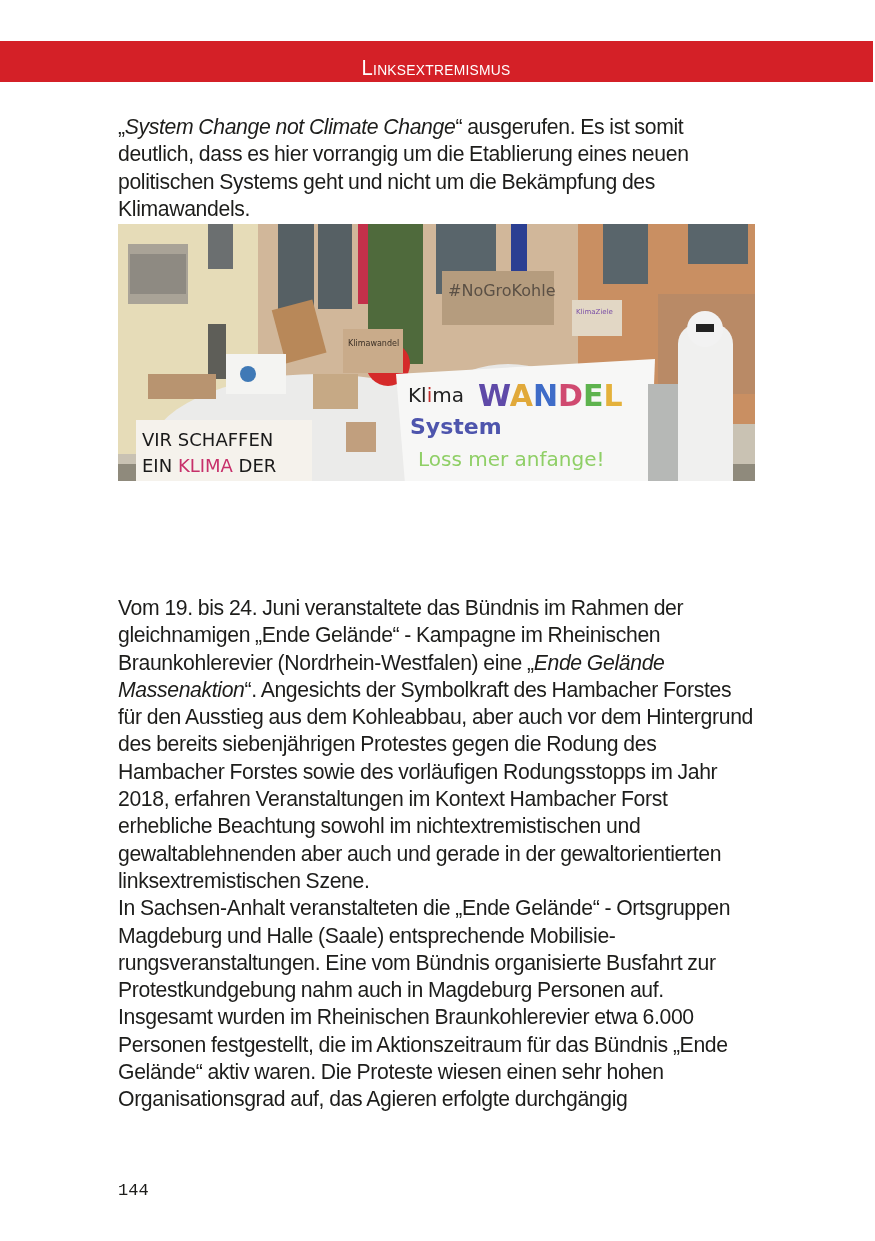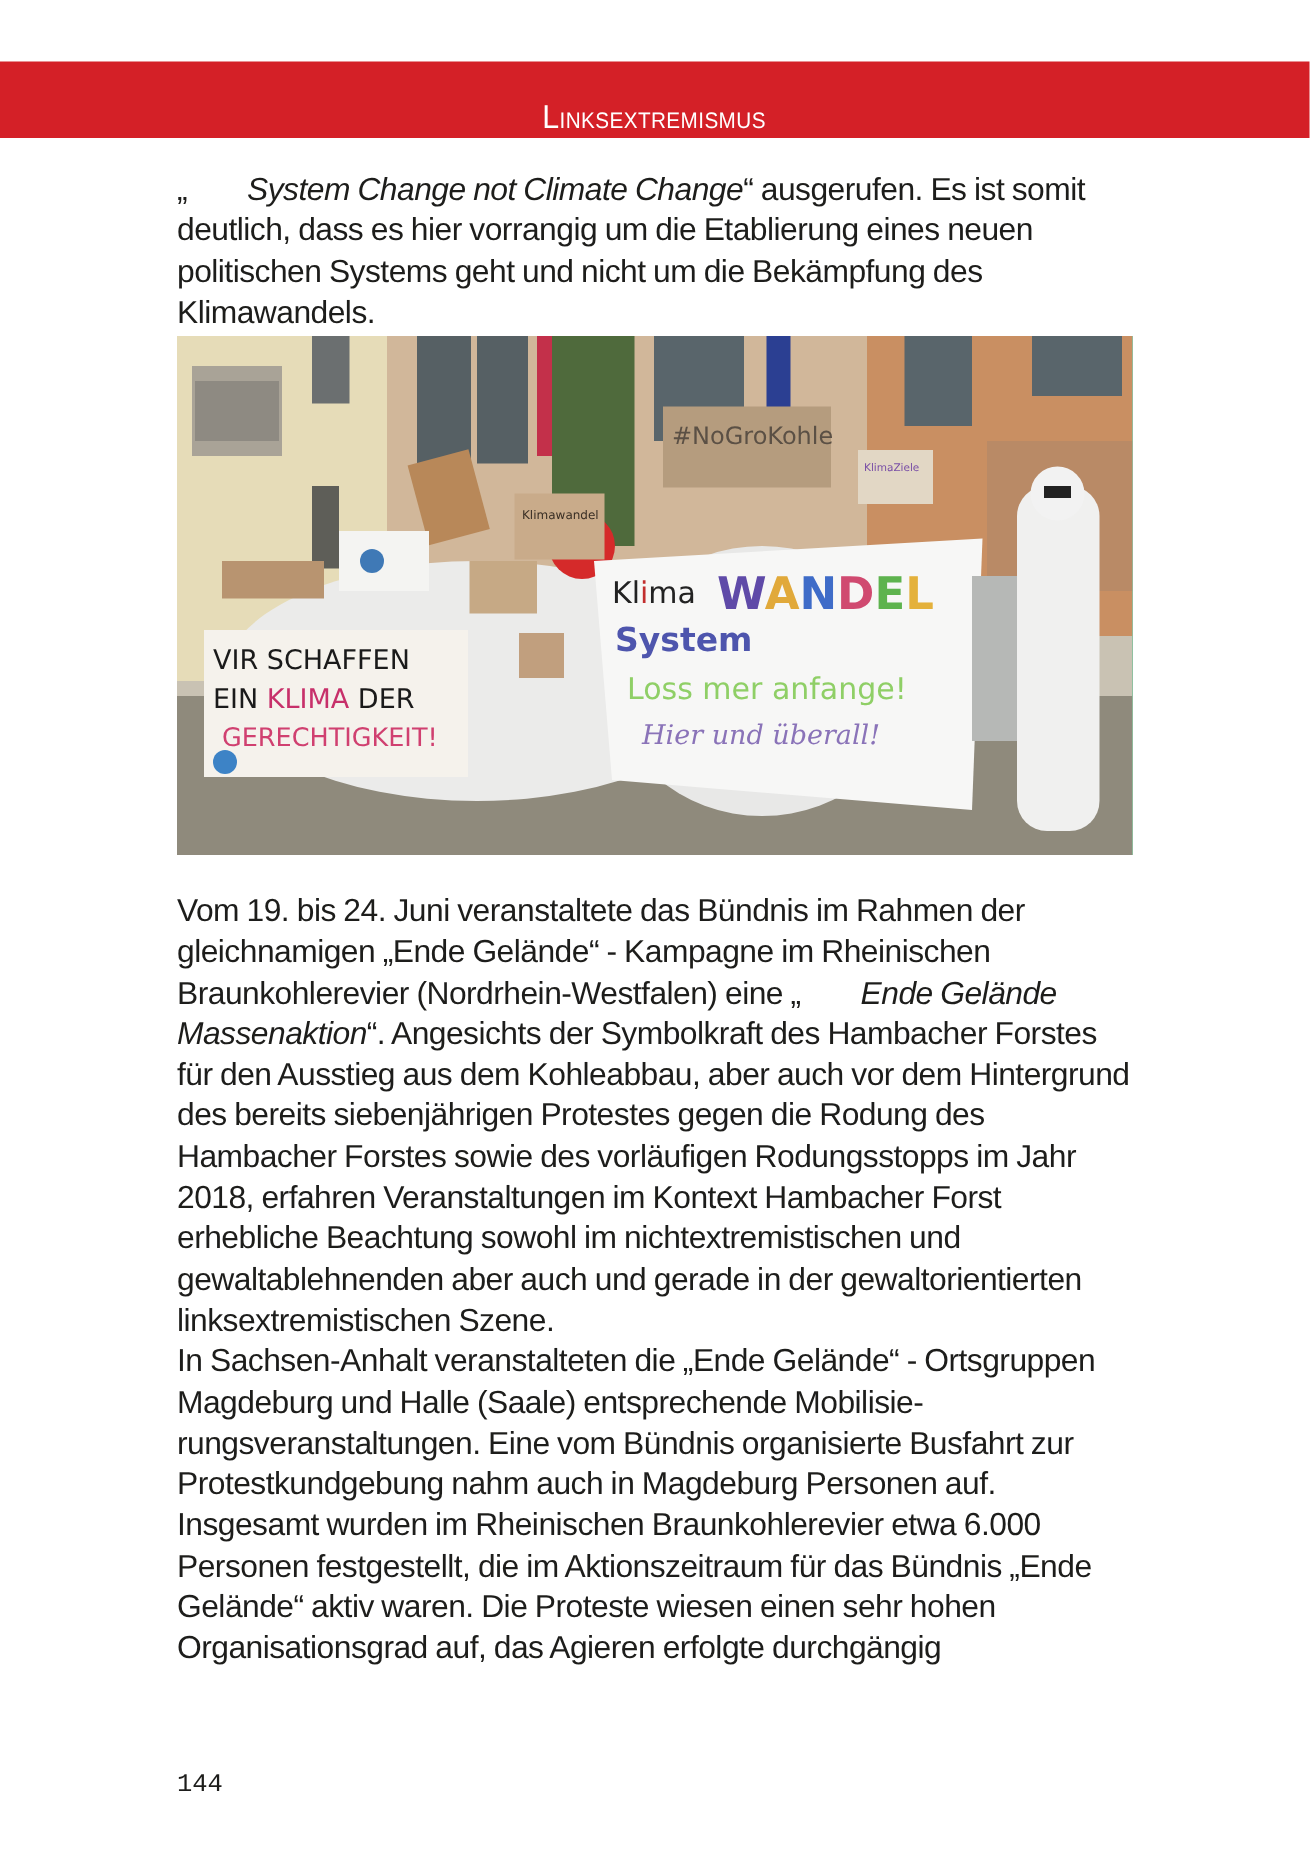--- a/index.html
+++ b/index.html
@@ -2,48 +2,48 @@
 <html><head>
   <meta charset="utf-8">
   <style>
     html, body { margin: 0; padding: 0; background: #ffffff; }
     body {
       width: 875px; height: 1241px; position: relative; overflow: hidden;
       font-family: "Liberation Sans", "DejaVu Sans", sans-serif;
       color: #1d1d1b;
     }
     .header-bar {
-      position: absolute; left: 0; top: 41px; width: 873px; height: 51px;
+      position: absolute; left: 0; top: 41px; width: 873px; height: 41px;
       background: #d42027;
       display: flex; align-items: flex-end; justify-content: center; text-align: center;
     }
     .header-title {
       color: #ffffff; font-size: 22px; font-variant: small-caps;
       letter-spacing: 0.3px; line-height: 1; padding-bottom: 3px;
       font-family: "Liberation Sans", sans-serif;
       transform: scaleX(0.92);
     }
     .content {
       position: absolute; left: 118px; width: 640px;
       font-size: 21.2px; line-height: 27.3px;
       letter-spacing: -0.35px; word-spacing: -0.5px;
     }
     .content p { margin: 0; }
     .intro { top: 113px; }
     .main-text { top: 594px; }
     .photo {
-      position: absolute; left: 118px; top: 224px; width: 637px; height: 346px;
+      position: absolute; left: 118px; top: 224px; width: 637px; height: 257px;
       overflow: hidden; background: #15803d;
     }
     .footer {
       position: absolute; top: 1181px; left: 118px; font-size: 17px;
       color: #1d1d1b; display: flex;
     }
     .page-number { width: 72px; font-family: Liberation Mono, monospace; }
-    i { font-style: italic; margin-left: 40px; }
+    i { font-style: italic; }
   </style>
 </head>
 <body>
 
 <div class="header-bar">
   <span class="header-title">Linksextremismus</span>
 </div>
 
 <div class="content intro">
   <p><span>„</span><i>System Change not Climate Change</i><span>“ ausgerufen. Es ist somit deutlich, dass es hier vorrangig um die Etablierung eines neuen politischen Systems geht und nicht um die Bekämpfung des Klimawandels.</span></p>

